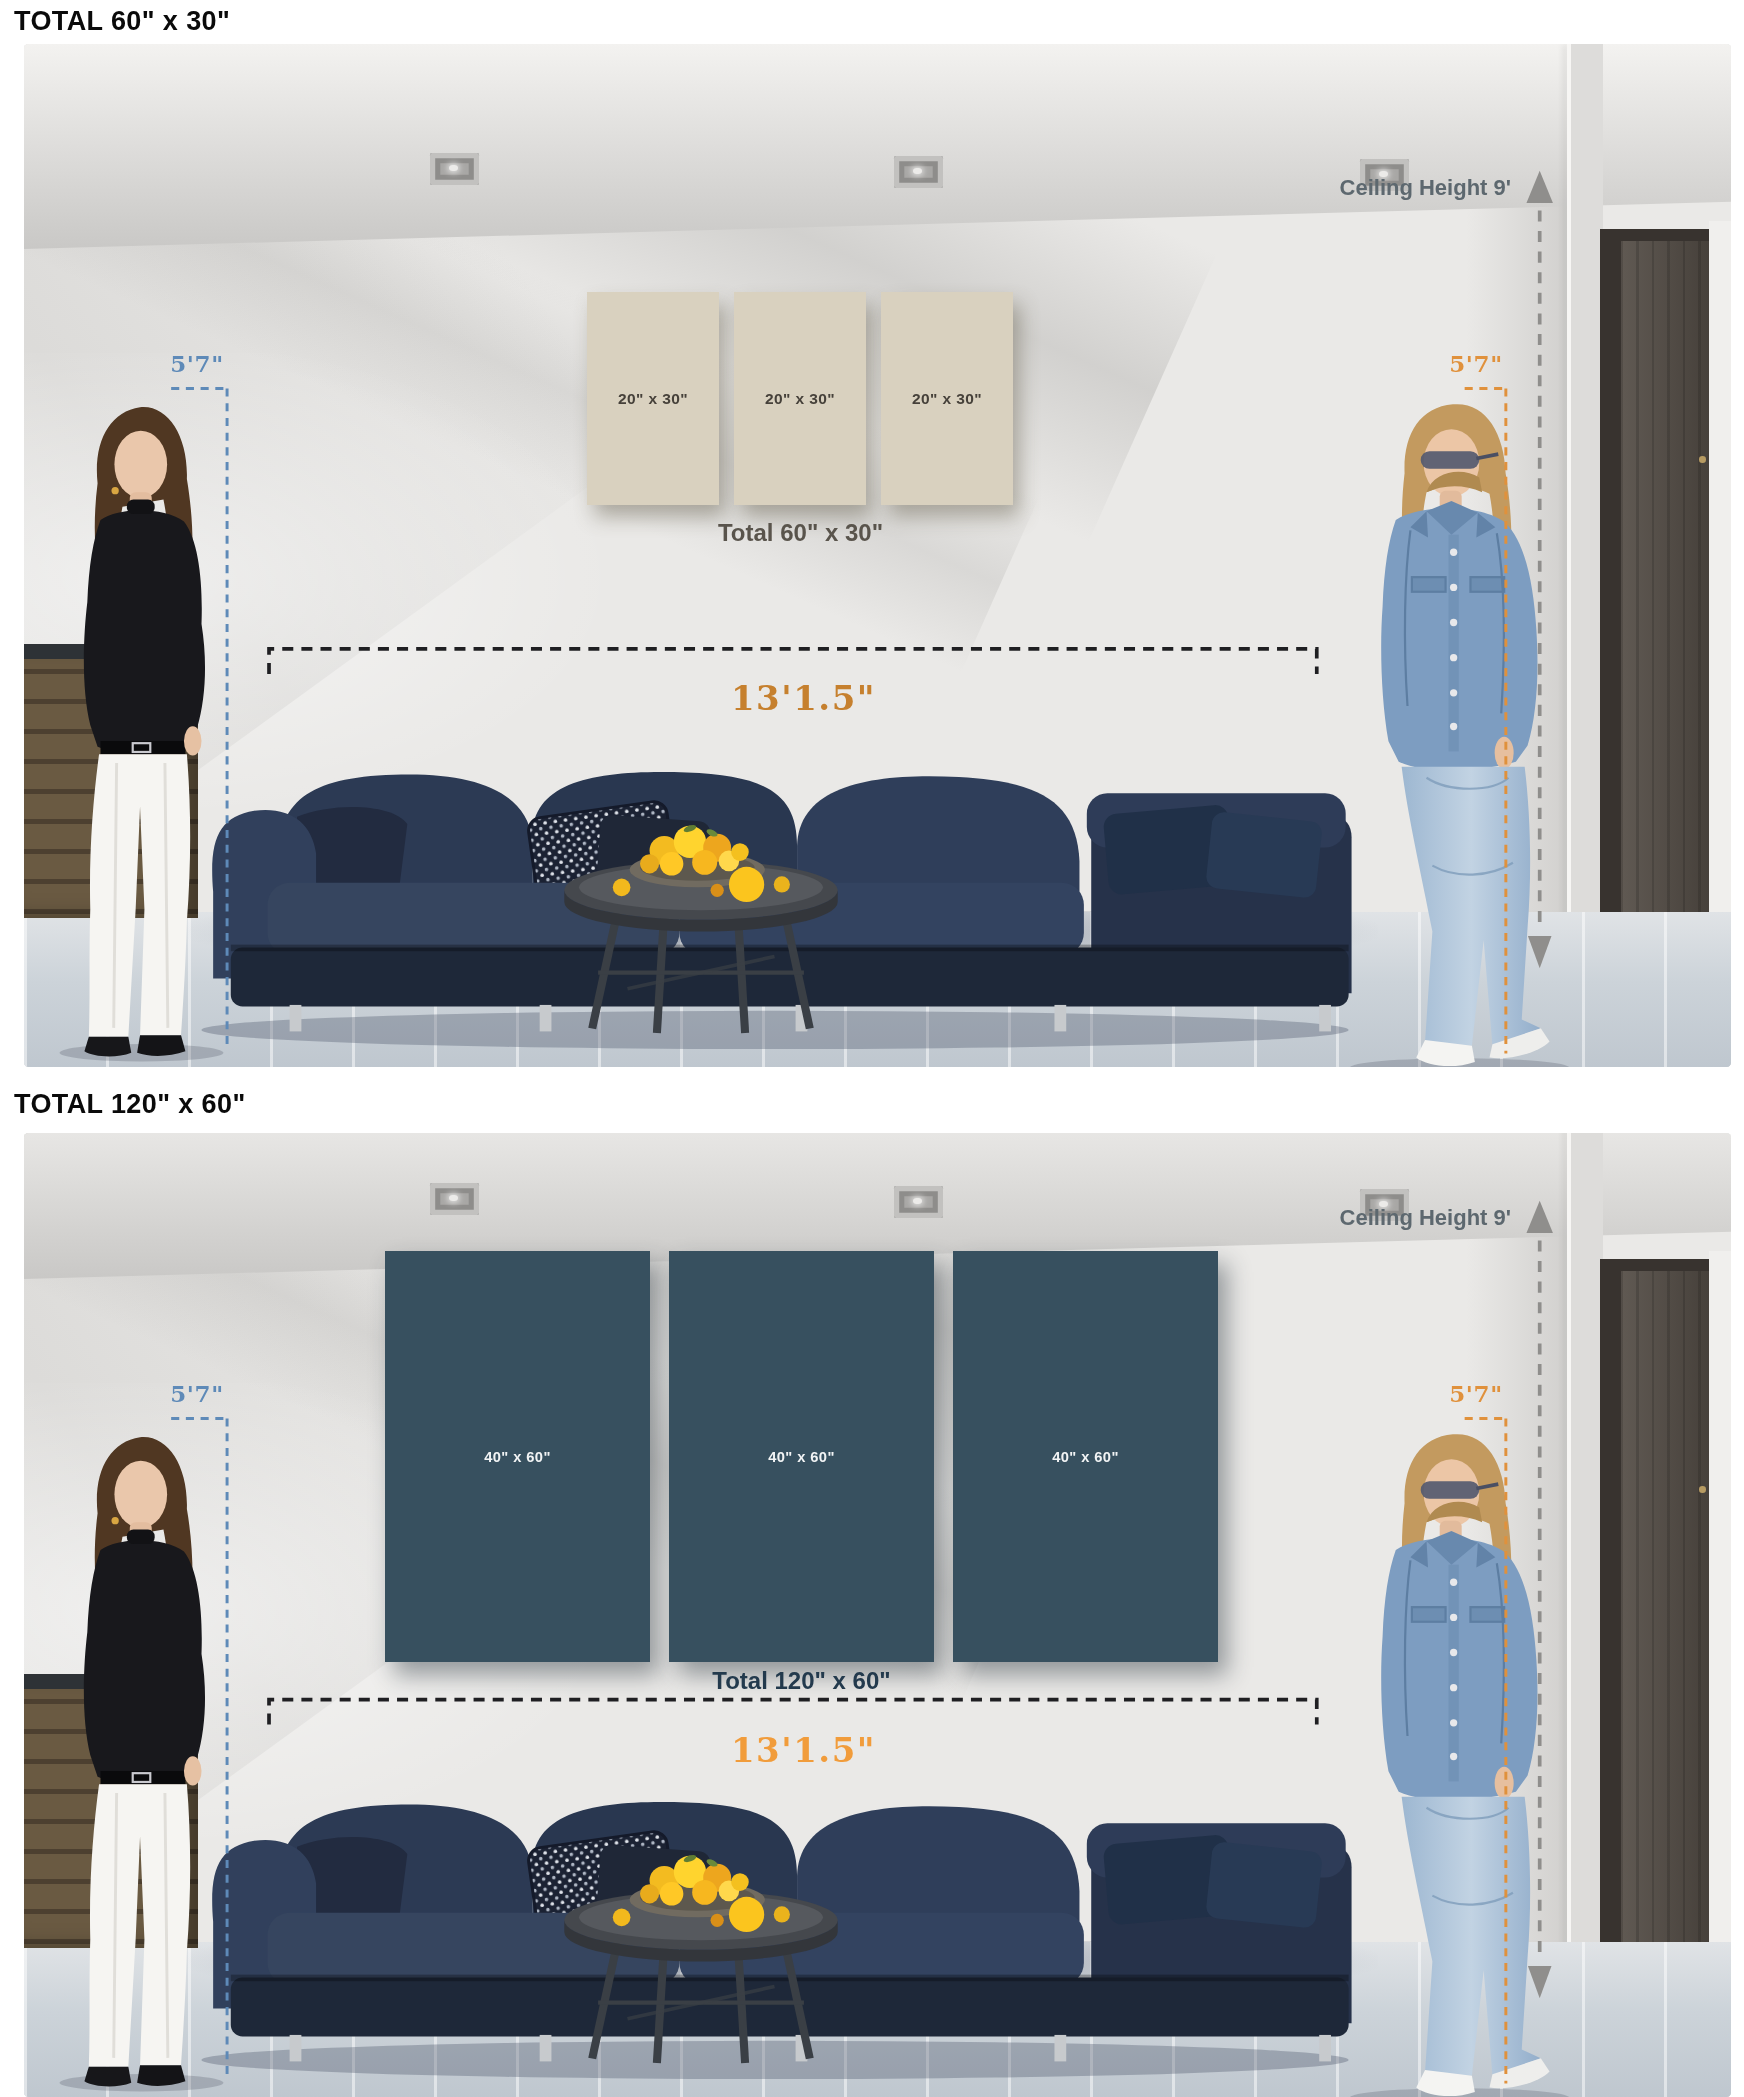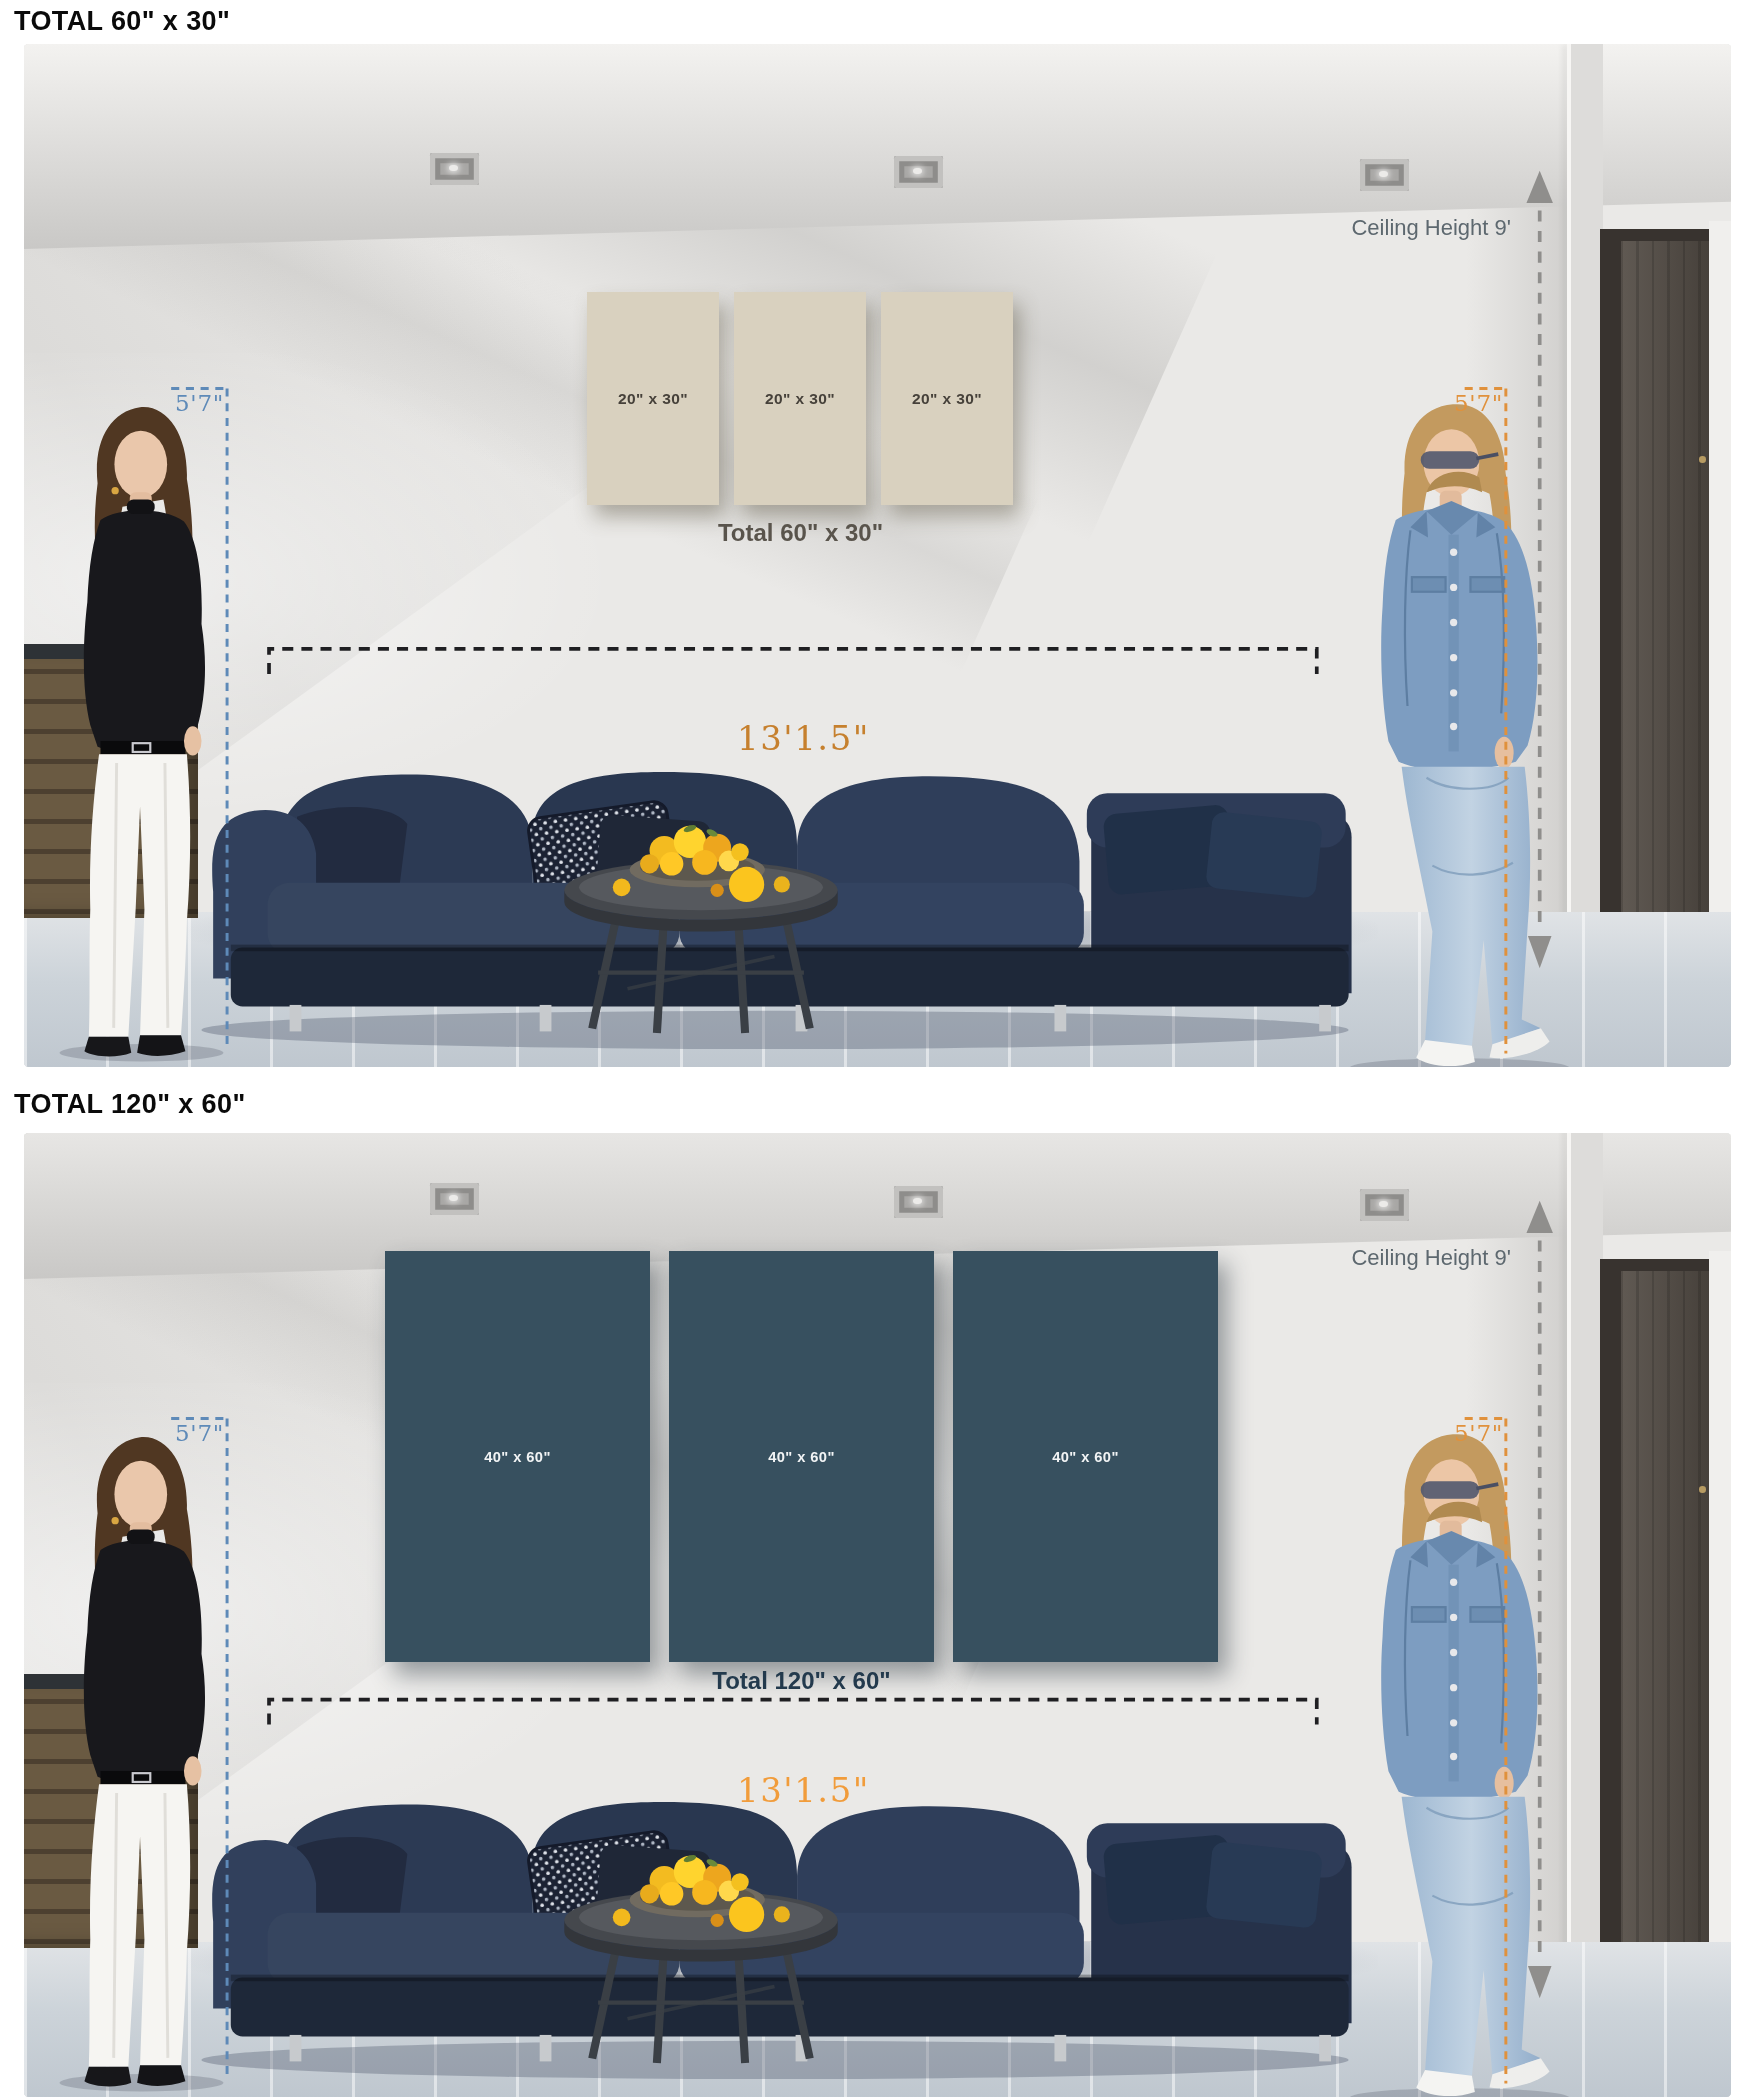--- a/index.html
+++ b/index.html
@@ -83,21 +83,21 @@
   .s2 .panel.p3{left:929px;top:177px;}
   .panel-label{font-weight:bold;letter-spacing:0.4px;}
   .s1 .panel-label{font-size:15.5px;}
   .s2 .panel-label{font-size:14.7px;}
   .total-label{z-index:14;text-align:center;font-weight:bold;}
   .s1 .total-label{left:563px;top:475px;width:427px;font-size:24px;}
   .s2 .total-label{left:361px;top:593px;width:833px;font-size:24px;}
 
   
   .anno{left:0;top:0;width:1707px;height:1023px;z-index:40;pointer-events:none;}
-  .note{z-index:45;font-weight:normal;margin-top:40px;}
+  .note{z-index:45;font-weight:bold;}
   .ceiling-note{left:1200px;top:131px;width:287px;text-align:right;font-size:22px;}
   .h-measure{font-family:"DejaVu Serif",serif;font-size:23px;letter-spacing:0.7px;}
   .h-measure.left{left:109px;top:306px;width:91px;text-align:right;}
   .h-measure.right{left:1389px;top:306px;width:90px;text-align:right;}
   .w-measure{font-family:"DejaVu Serif",serif;font-size:34px;letter-spacing:1.5px;
              left:581px;width:397px;text-align:center;}
   .s1 .w-measure{top:634px;}
   .s2 .w-measure{top:656px;}
 </style>
 </head>

